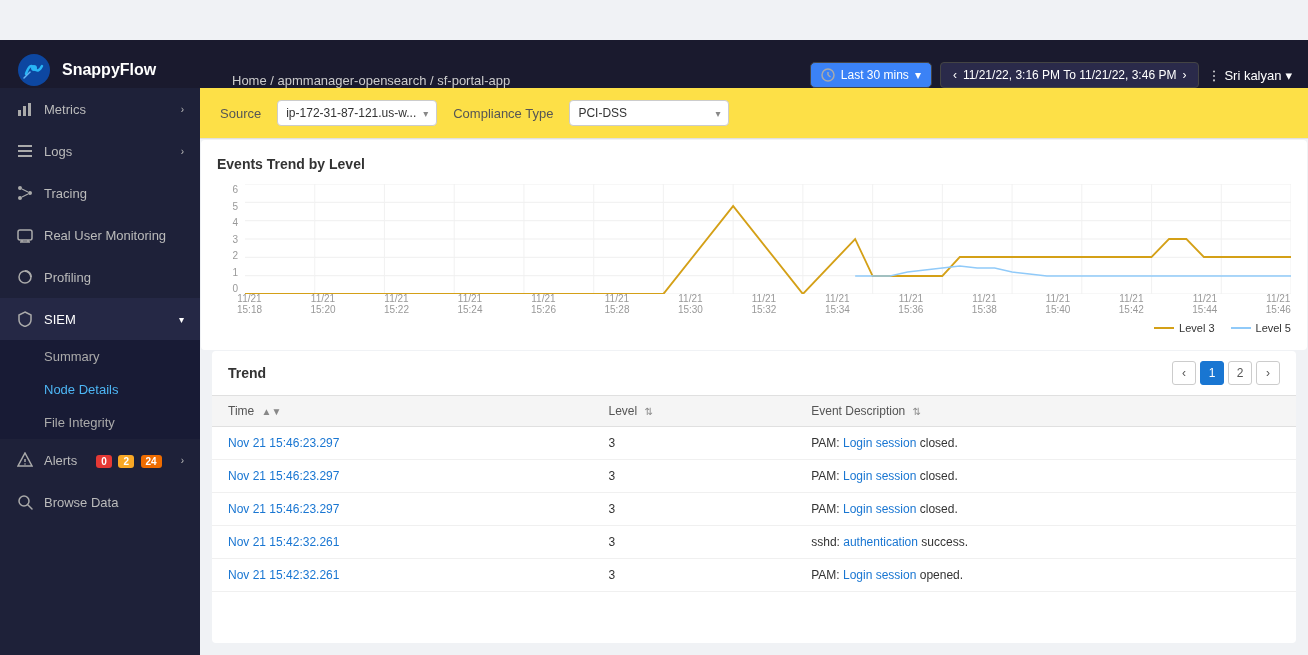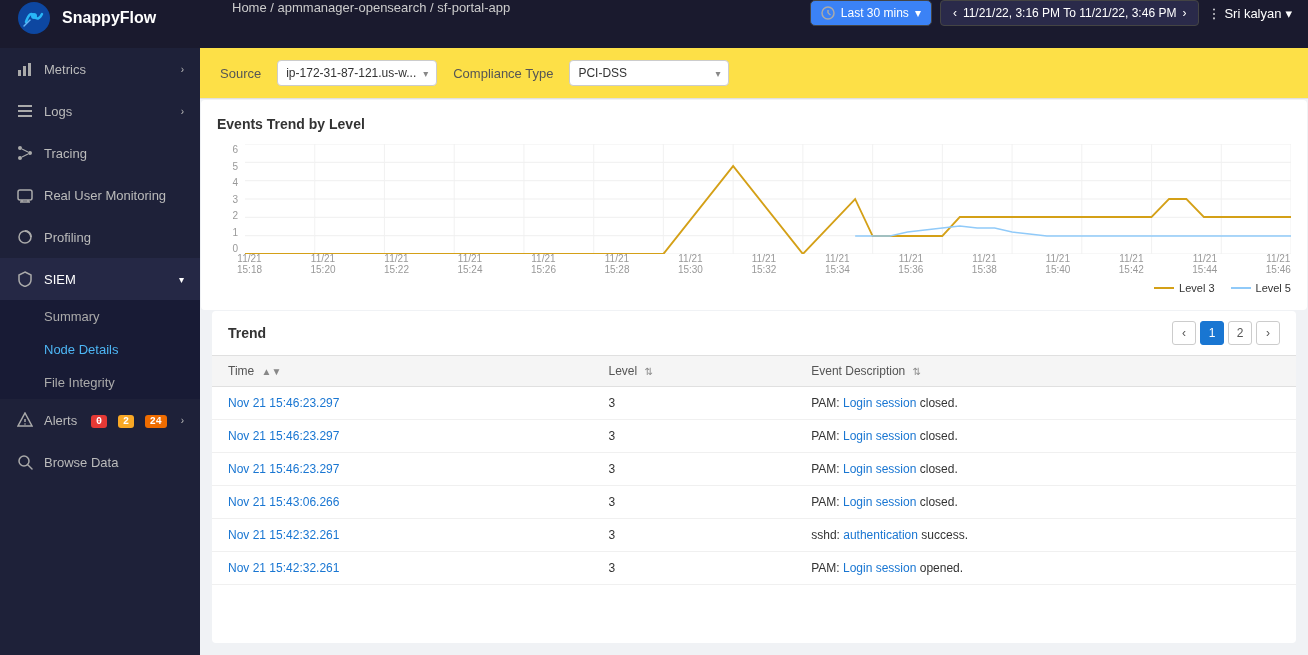--- a/index.html
+++ b/index.html
@@ -4,24 +4,25 @@
   <style>
     * { box-sizing: border-box; margin: 0; padding: 0; }
     body { font-family: -apple-system, BlinkMacSystemFont, 'Segoe UI', sans-serif; font-size: 13px; background: #f0f2f5; color: #333; display: flex; flex-direction: column; height: 655px; overflow: hidden; }
 
     
     .top-header {
       background: #1a1a2e;
       color: #fff;
       height: 48px;
       display: flex;
-      align-items: flex-start;
+      align-items: flex-end;
       padding: 0 16px;
       justify-content: space-between;
       flex-shrink: 0;
+      margin-top: 40px;
     }
     .logo-area {
       display: flex;
       align-items: center;
       gap: 10px;
       width: 200px;
     }
     .logo-icon {
       width: 36px;
       height: 36px;
@@ -98,21 +99,21 @@
       padding: 12px 16px;
       cursor: pointer;
       font-size: 13px;
       color: #bbb;
       gap: 10px;
       position: relative;
     }
     .sidebar-item.expanded { background: #252845; color: #fff; }
     .sidebar-item .icon { width: 18px; height: 18px; display: flex; align-items: center; justify-content: center; flex-shrink: 0; }
     .sidebar-item .chevron { margin-left: auto; font-size: 10px; }
-    .sidebar-item .badge { margin-left: auto; font-family: Liberation Mono, monospace; }
+    .sidebar-item .badge { margin-left: auto; }
     .badge-red { background: #e53935; color: #fff; border-radius: 3px; padding: 1px 5px; font-size: 10px; font-weight: bold; }
     .badge-yellow { background: #f9a825; color: #fff; border-radius: 3px; padding: 1px 5px; font-size: 10px; font-weight: bold; margin-left: 3px; }
     .badge-orange { background: #ef6c00; color: #fff; border-radius: 3px; padding: 1px 5px; font-size: 10px; font-weight: bold; margin-left: 3px; }
     .sidebar-sub {
       background: #181b35;
     }
     .sidebar-sub-item {
       padding: 9px 16px 9px 44px;
       color: #aaa;
       cursor: pointer;
@@ -579,25 +580,20 @@
               <td class="time-col">Nov 21 15:46:23.297</td>
               <td class="level-col">3</td>
               <td class="desc-col">PAM: <span class="highlight">Login session</span> closed.</td>
             </tr>
             <tr>
               <td class="time-col">Nov 21 15:46:23.297</td>
               <td class="level-col">3</td>
               <td class="desc-col">PAM: <span class="highlight">Login session</span> closed.</td>
             </tr>
             <tr>
-              <td class="time-col">Nov 21 15:43:06.266</td>
-              <td class="level-col">3</td>
-              <td class="desc-col">PAM: <span class="highlight">Login session</span> closed.</td>
-            </tr>
-            <tr>
               <td class="time-col">Nov 21 15:42:32.261</td>
               <td class="level-col">3</td>
               <td class="desc-col">sshd: <span class="highlight">authentication</span> success.</td>
             </tr>
             <tr>
               <td class="time-col">Nov 21 15:42:32.261</td>
               <td class="level-col">3</td>
               <td class="desc-col">PAM: <span class="highlight">Login session</span> opened.</td>
             </tr>
           </tbody>

